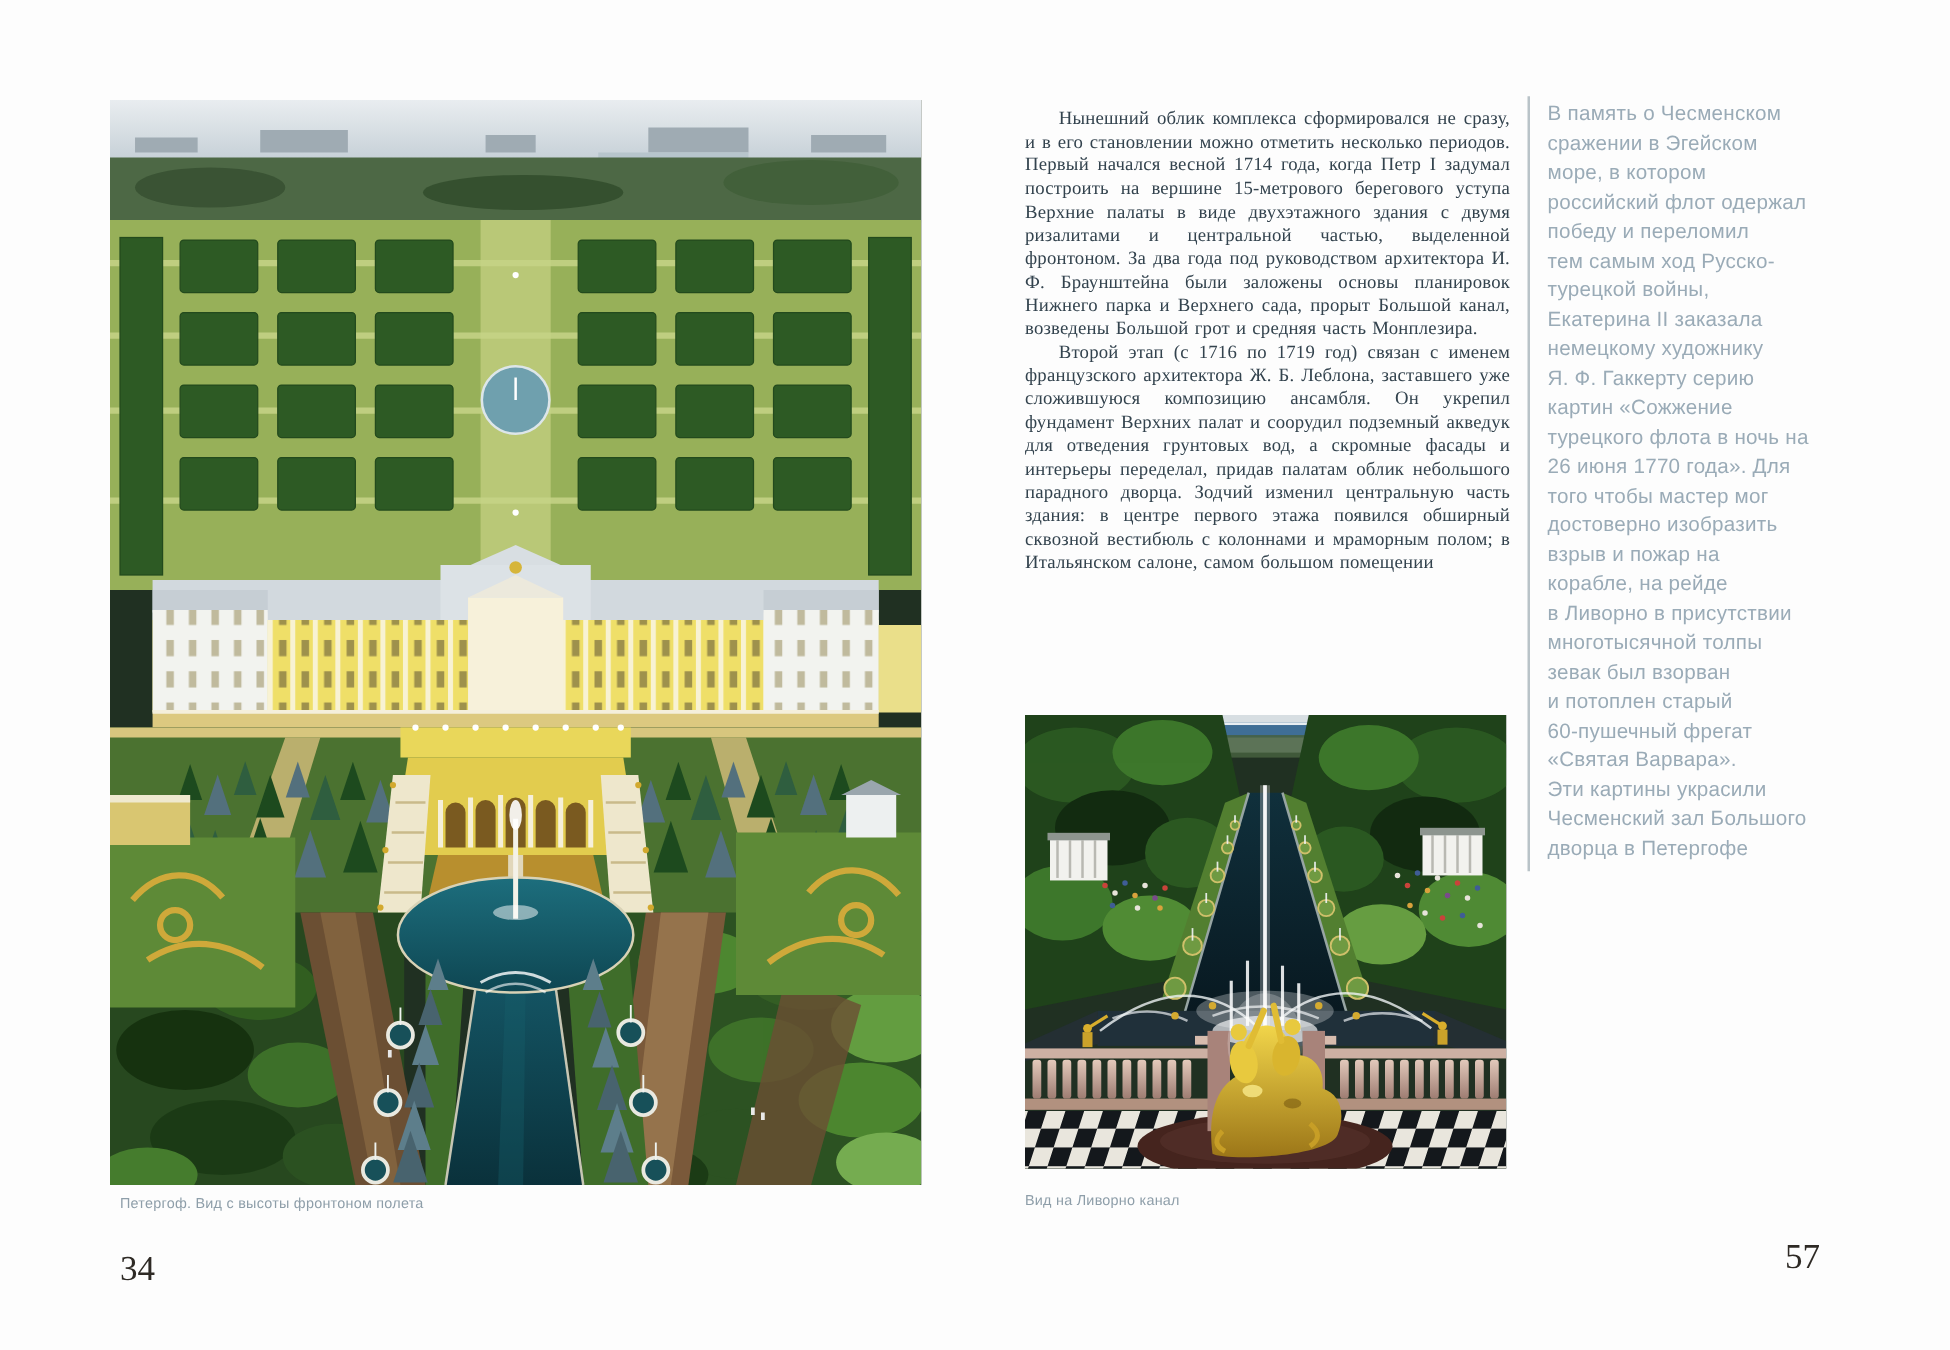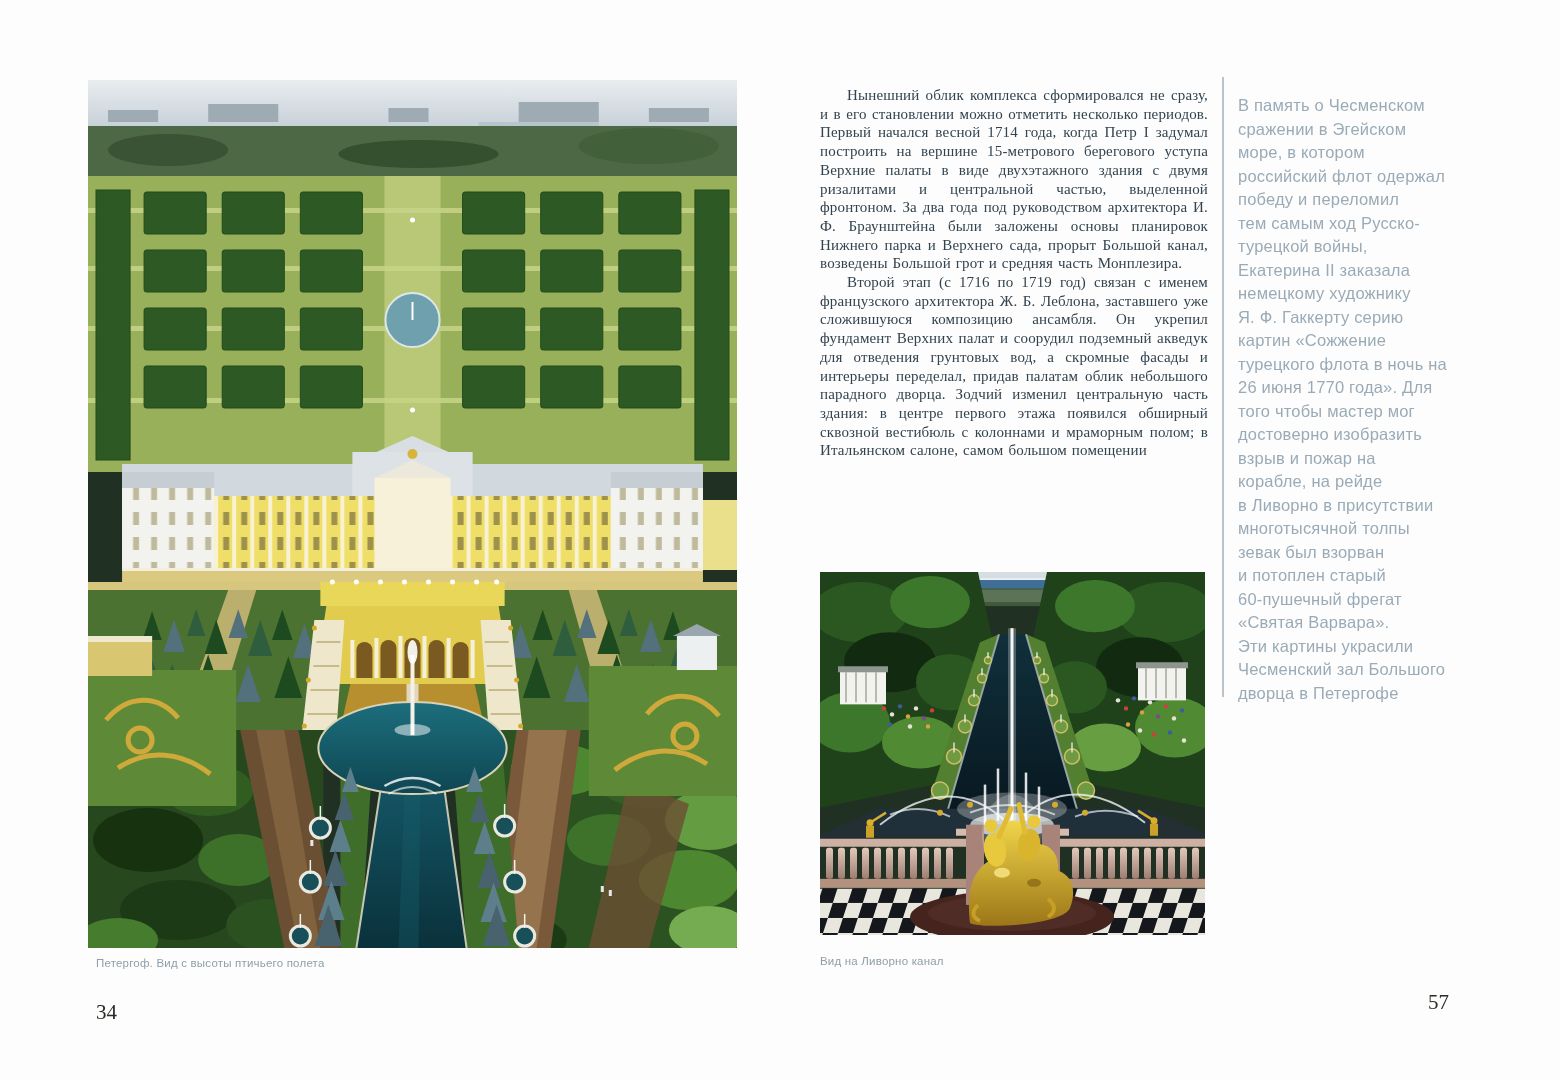--- a/index.html
+++ b/index.html
@@ -30,21 +30,21 @@
   .divider {
     width:2px; background:var(--divider,#b9c3c8);
   }
   .caption {
     font-family:"Liberation Sans", sans-serif;
     font-size:11.5px; letter-spacing:.2px;
     color:var(--caption-text,#8e9ea9);
   }
   .pagenum {
     font-family:"Liberation Serif", serif;
-    font-size:21px; color:var(--page-number,#2e2a25);
+    font-size:28px; color:var(--page-number,#2e2a25);
   }
 </style>
 </head>
 <body>
 
 <div class="spread">
 
   <figure class="abs photo" style="left:88px; top:80px; width:649px; height:868px;">
     <svg viewBox="0 0 648 868" preserveAspectRatio="none">
       <defs>
@@ -340,32 +340,32 @@
         </g>
         <g fill="#e8e8e8">
             <rect x="512" y="806" width="3" height="6"></rect>
             <rect x="520" y="810" width="3" height="6"></rect>
             <rect x="222" y="760" width="3" height="6"></rect>
           </g>
       </g>
     </svg>
   </figure>
 
-  <figcaption class="abs caption" style="left:96px; top:957px;">Петергоф. Вид с высоты птичьего полета</figcaption>
+  <figcaption class="abs caption" style="left:96px; top:957px;">Петергоф. Вид с высоты фронтоном полета</figcaption>
 
   <div class="abs pagenum" style="left:96px; top:1000px;">34</div>
 
   <div class="abs article" style="left:820px; top:86px; width:388px;">
     <p>Нынешний облик комплекса сформировался не сразу, и в его становлении можно отметить несколько периодов. Первый начался весной 1714 года, когда Петр I задумал построить на вершине 15-метрового берегового уступа Верхние палаты в виде двухэтажного здания с двумя ризалитами и центральной частью, выделенной фронтоном. За два года под руководством архитектора И. Ф. Браунштейна были заложены основы планировок Нижнего парка и Верхнего сада, прорыт Большой канал, возведены Большой грот и средняя часть Монплезира.</p>
     <p>Второй этап (с 1716 по 1719 год) связан с именем французского архитектора Ж. Б. Леблона, заставшего уже сложившуюся композицию ансамбля. Он укрепил фундамент Верхних палат и соорудил подземный акведук для отведения грунтовых вод, а скромные фасады и интерьеры переделал, придав палатам облик небольшого парадного дворца. Зодчий изменил центральную часть здания: в центре первого этажа появился обширный сквозной вестибюль с колоннами и мраморным полом; в Итальянском салоне, самом большом помещении</p>
   </div>
 
   <div class="abs divider" style="left:1222px; top:77px; height:620px;"></div>
 
-  <div class="abs sidebar-note" style="left:1238px; top:80px; width:240px;margin-top:14px;">В память о Чесменском
+  <div class="abs sidebar-note" style="left:1238px; top:80px; width:240px;">В память о Чесменском
 сражении в Эгейском
 море, в котором
 российский флот одержал
 победу и переломил
 тем самым ход Русско-
 турецкой войны,
 Екатерина II заказала
 немецкому художнику
 Я. Ф. Гаккерту серию
 картин «Сожжение

